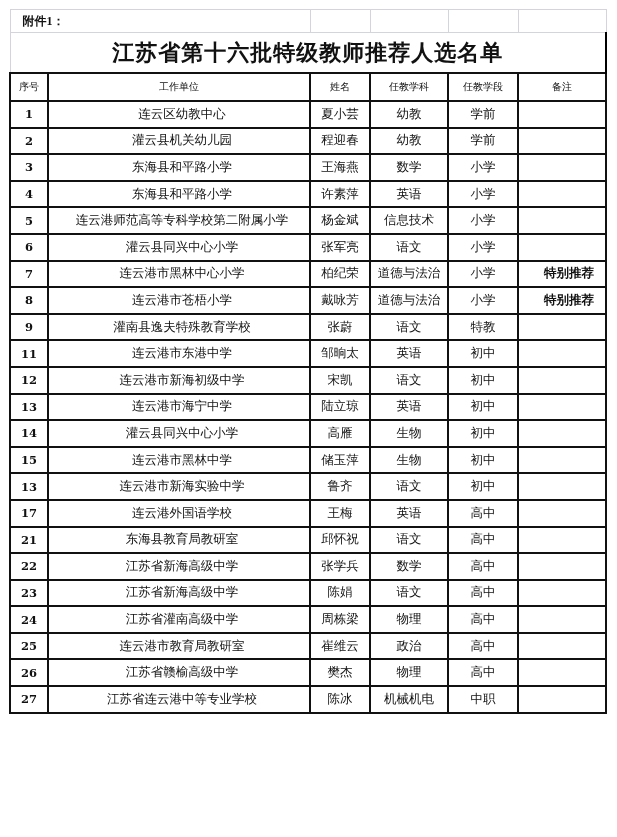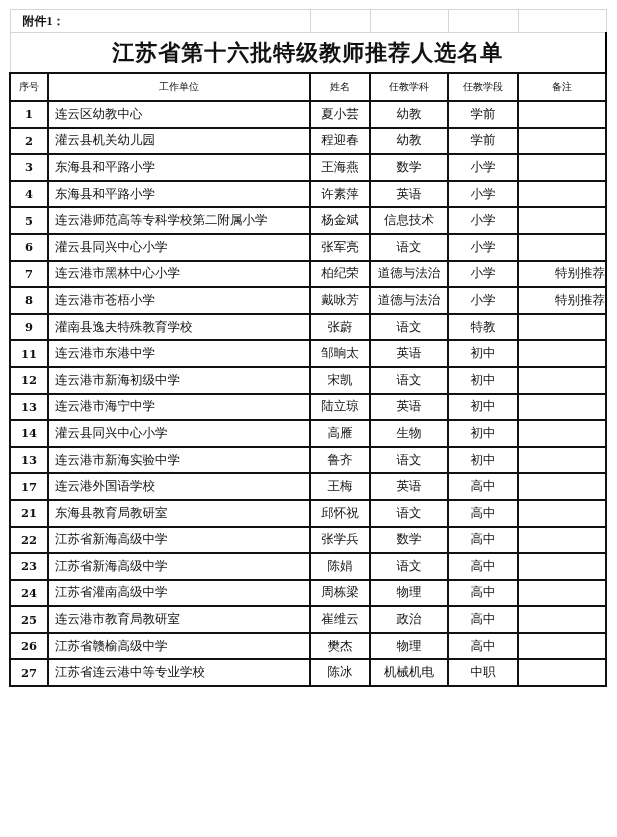--- a/index.html
+++ b/index.html
@@ -9,23 +9,23 @@
   table.sheet td { padding: 0; overflow: hidden; white-space: nowrap; }
   .c-seq { width: 38px; } .c-unit { width: 262px; } .c-name { width: 60px; }
   .c-subj { width: 78px; } .c-stage { width: 70px; } .c-note { width: 88px; }
   tr.attach td { height: 22px; border: 1px solid #d4d4dc; font-size: 12px; font-weight: bold; }
   tr.attach td.attach-label { padding-left: 12px; font-family: Liberation Serif, serif; }
   tr.title td { height: 39px; border-left: 1px solid #d4d4dc; border-right: 2px solid #000000;
                 text-align: center; font-size: 22px; font-weight: bold; letter-spacing: 1px; }
   tr.head td { height: 26px; border: 2px solid #111; text-align: center; font-size: 10px; }
   tr.row td { height: 24.6px; border: 2px solid #111; font-size: 12.5px; }
   tr.row td.seq { text-align: center; font-family: "DejaVu Serif", serif; font-weight: bold; font-size: 11.5px; }
-  tr.row td.unit { padding-left: 6px; text-align: left; margin-top: 12px; }
+  tr.row td.unit { padding-left: 6px; text-align: center; margin-top: 12px; }
   tr.row td.center { text-align: center; }
-  tr.row td.note { padding-left: 14px; text-align: right; }
+  tr.row td.note { padding-left: 14px; text-align: center; font-weight: bold; }
 </style>
 </head>
 <body>
 
 <table class="sheet">
   <colgroup>
     <col class="c-seq">
       <col class="c-unit">
       <col class="c-name">
       <col class="c-subj">
@@ -149,20 +149,28 @@
       </tr>
       <tr class="row">
         <td class="seq">14</td>
         <td class="unit">灌云县同兴中心小学</td>
         <td class="center">高雁</td>
         <td class="center">生物</td>
         <td class="center">初中</td>
         <td class="note"></td>
       </tr>
       <tr class="row">
+        <td class="seq">15</td>
+        <td class="unit">连云港市黑林中学</td>
+        <td class="center">储玉萍</td>
+        <td class="center">生物</td>
+        <td class="center">初中</td>
+        <td class="note"></td>
+      </tr>
+      <tr class="row">
         <td class="seq">13</td>
         <td class="unit">连云港市新海实验中学</td>
         <td class="center">鲁齐</td>
         <td class="center">语文</td>
         <td class="center">初中</td>
         <td class="note"></td>
       </tr>
       <tr class="row">
         <td class="seq">17</td>
         <td class="unit">连云港外国语学校</td>

